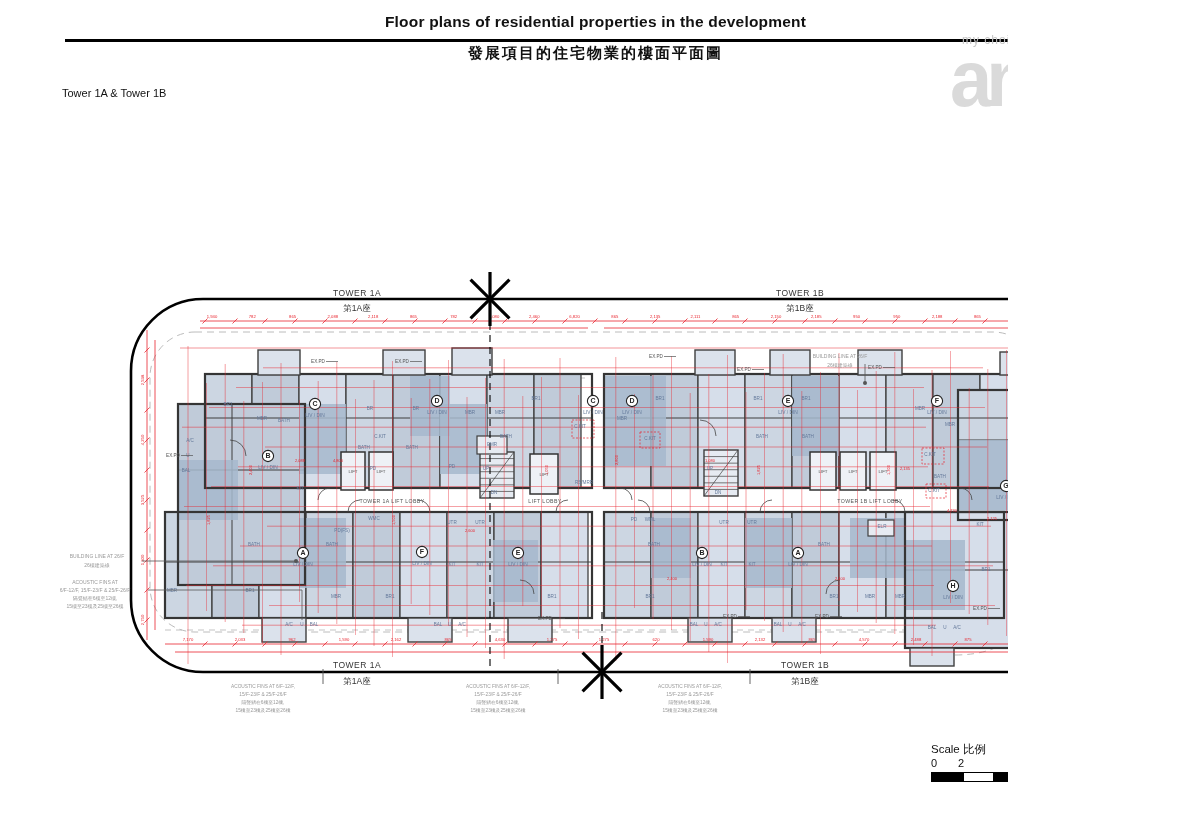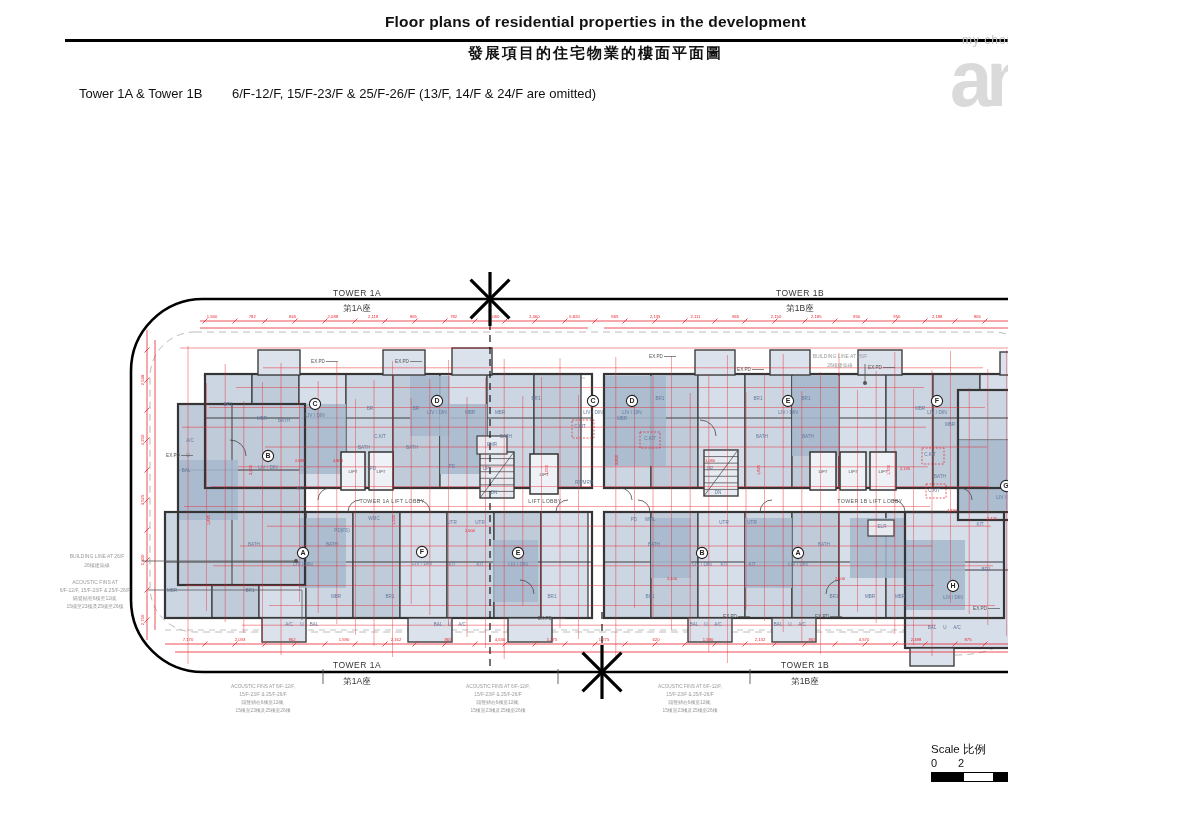--- a/index.html
+++ b/index.html
@@ -3,21 +3,21 @@
 <meta charset="utf-8">
 <style>
   html,body{margin:0;padding:0;background:#fff;}
   .page{position:relative;width:1008px;height:826px;background:#fff;overflow:hidden;
         font-family:"Liberation Sans","DejaVu Sans",sans-serif;color:#111;}
   .title-en{position:absolute;left:0;top:13px;width:1191px;text-align:center;
             font-size:15.5px;font-weight:bold;letter-spacing:.2px;}
   .rule{position:absolute;left:65px;top:39px;width:1070px;height:2.6px;background:#000;}
   .title-zh{position:absolute;left:0;top:44px;width:1191px;text-align:center;
             font-size:15px;font-weight:bold;letter-spacing:2px;}
-  .info{position:absolute;left:62px;top:85px;font-size:13px;line-height:17px;margin-left:17px;}
+  .info{position:absolute;left:62px;top:85px;font-size:11px;line-height:17px;}
   .info .row{display:flex;}
   .info .c1{width:153px;}
   .watermark{position:absolute;left:950px;top:33px;width:240px;pointer-events:none;}
   .wm-tag{font-size:12px;color:#c6c6c6;letter-spacing:1px;padding-left:12px;}
   .wm-logo{font-size:76px;font-weight:800;color:#d7d7d7;letter-spacing:-6px;line-height:64px;
            transform:scaleY(1.04);opacity:.9;}
   .scalebar{position:absolute;left:931px;top:742px;font-size:11.5px;}
   .sb-ticks{position:relative;height:14px;font-size:11px;}
   .sb-0{position:absolute;left:0;} .sb-2{position:absolute;left:27px;} .sb-10{position:absolute;left:128px;}
   .sb-bar{display:flex;width:155px;height:8px;border:1px solid #000;margin-top:1px;}
@@ -31,21 +31,20 @@
 
 <div class="page">
 
   <div class="title-en">Floor plans of residential properties in the development</div>
   <div class="rule"></div>
   <div class="title-zh">發展項目的住宅物業的樓面平面圖</div>
 
   <div class="info">
     <div class="row">
       <div class="c1">Tower 1A &amp; Tower 1B</div>
-      <div class="c2">6/F-12/F, 15/F-23/F &amp; 25/F-26/F (13/F, 14/F &amp; 24/F are omitted)</div>
     </div>
   </div>
 
   <div class="watermark">
     <div class="wm-tag">my choice . my paper</div>
     <div class="wm-logo">am730</div>
   </div>
 
   <svg id="plan-svg" width="1191" height="826" viewBox="0 0 1191 826">
       <rect x="150" y="332" width="888" height="300" rx="45" fill="none" stroke="#bcbcbc" stroke-width="1" stroke-dasharray="7,5"></rect>

